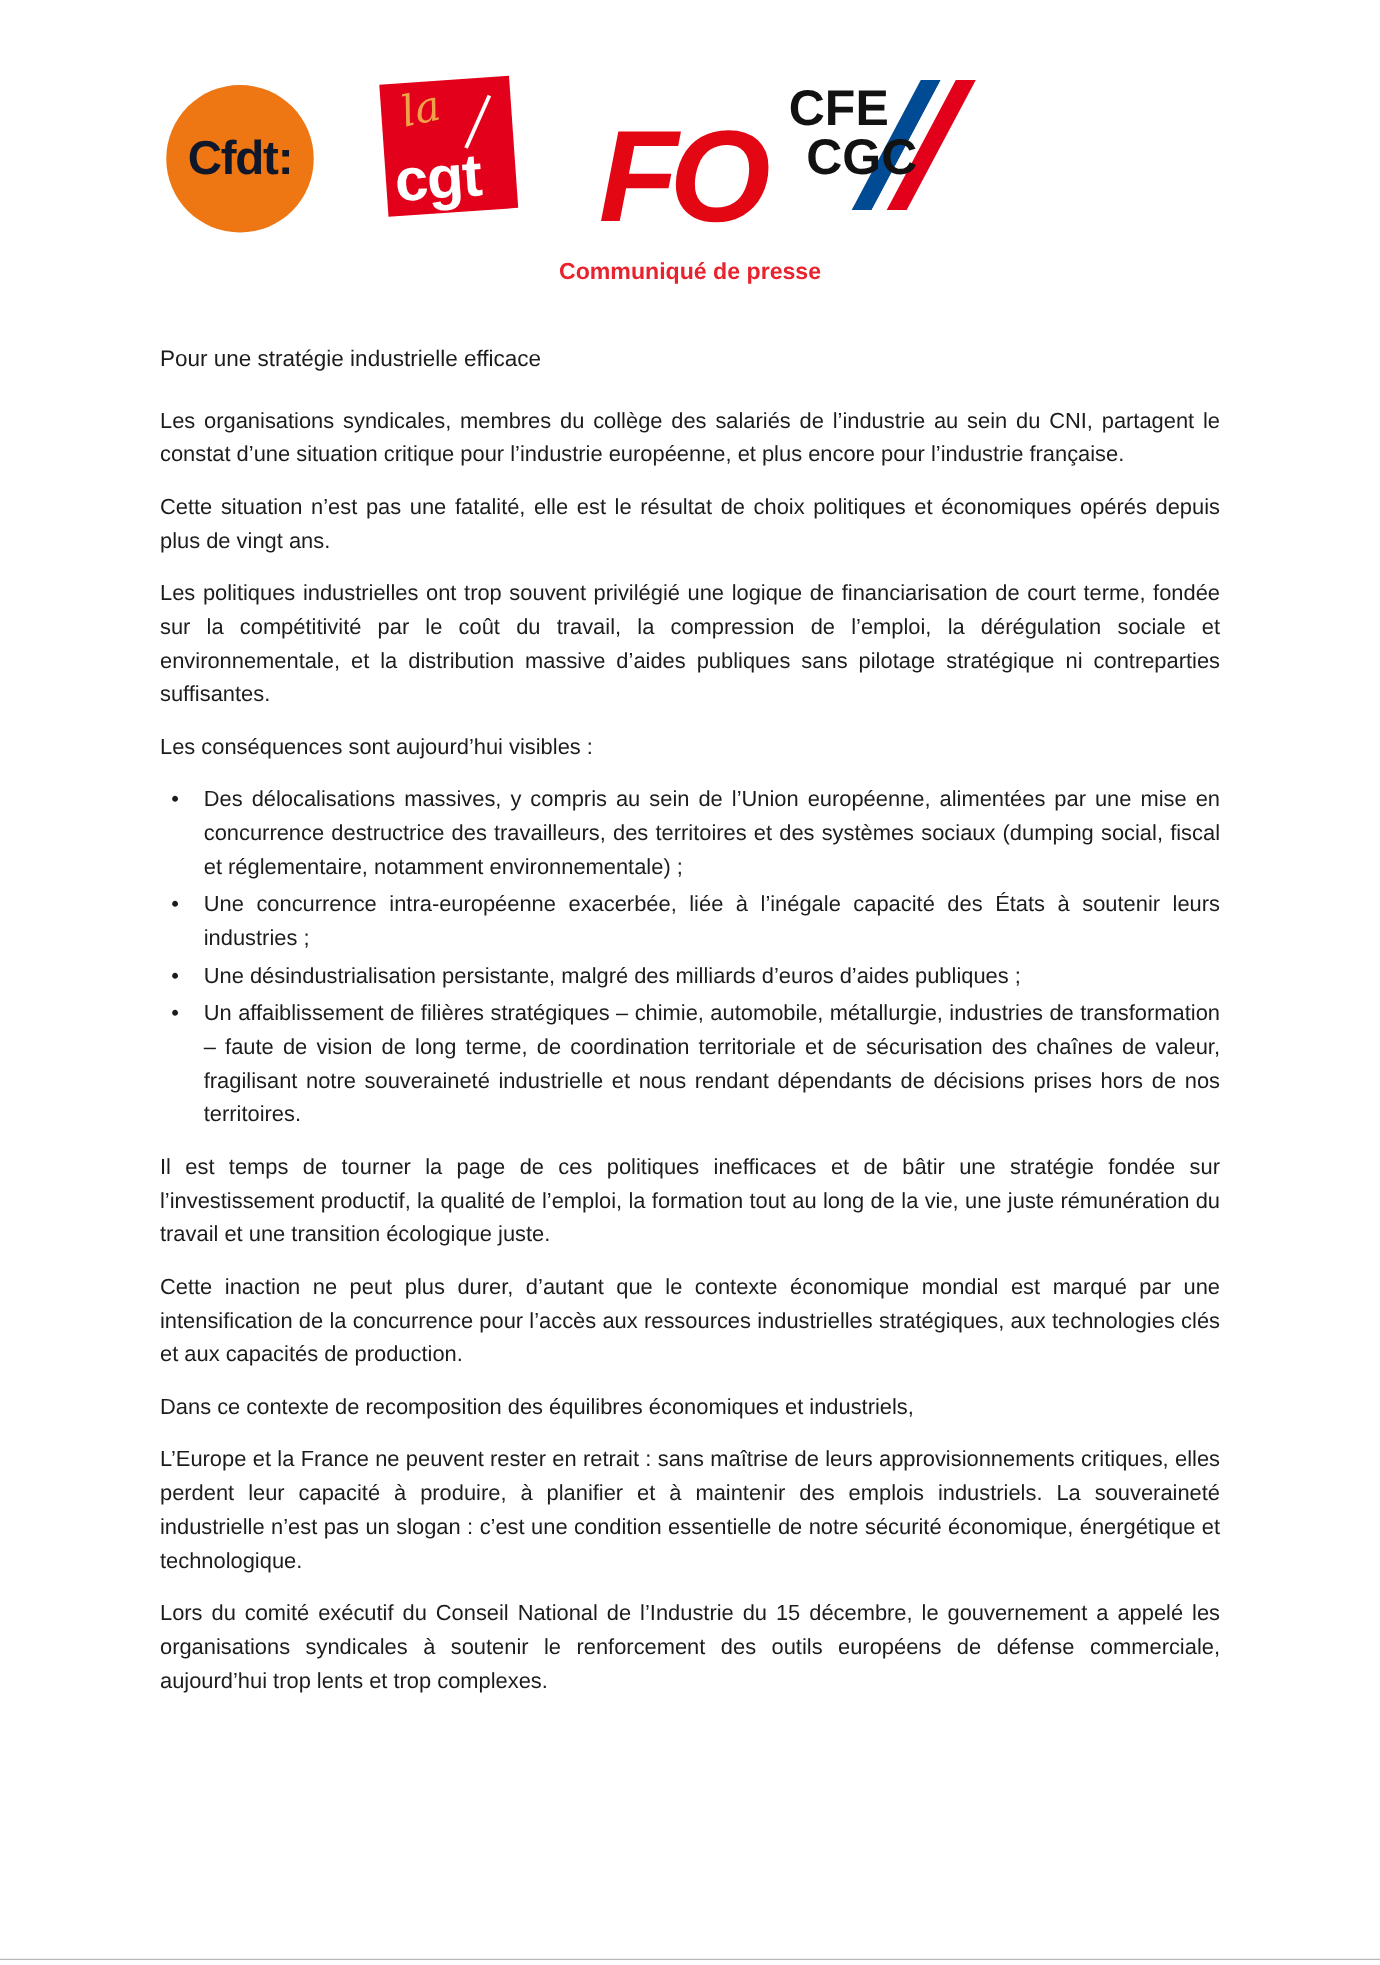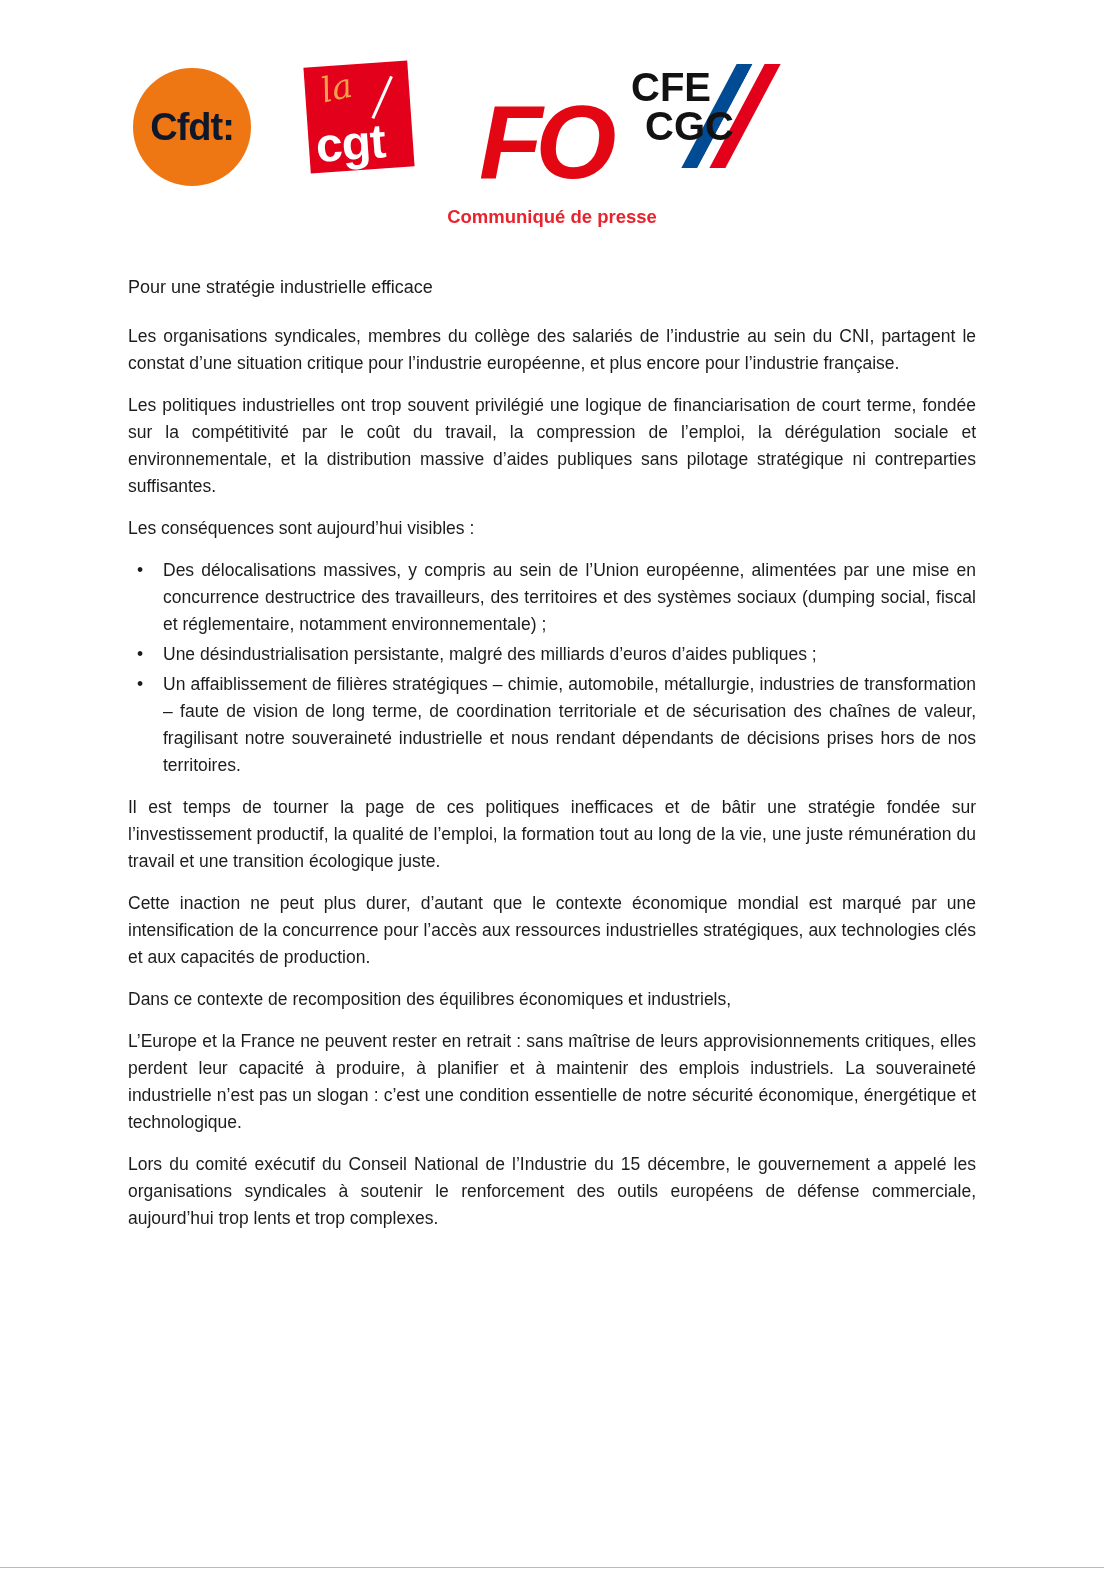--- a/index.html
+++ b/index.html
@@ -158,25 +158,27 @@
 
   </header>
 
   <div class="press-title">Communiqué de presse</div>
 
   <main class="content">
 
     <h2 class="heading">Pour une stratégie industrielle efficace</h2>
 
     <p class="para">Les organisations syndicales, membres du collège des salariés de l’industrie au sein du CNI, partagent le constat d’une situation critique pour l’industrie européenne, et plus encore pour l’industrie française.</p>
+    <p class="para">Cette situation n’est pas une fatalité, elle est le résultat de choix politiques et économiques opérés depuis plus de vingt ans.</p>
     <p class="para">Les politiques industrielles ont trop souvent privilégié une logique de financiarisation de court terme, fondée sur la compétitivité par le coût du travail, la compression de l’emploi, la dérégulation sociale et environnementale, et la distribution massive d’aides publiques sans pilotage stratégique ni contreparties suffisantes.</p>
     <p class="para">Les conséquences sont aujourd’hui visibles :</p>
 
     <ul class="bullets">
       <li><span>Des délocalisations massives, y compris au sein de l’Union européenne, alimentées par une mise en concurrence destructrice des travailleurs, des territoires et des systèmes sociaux (dumping social, fiscal et réglementaire, notamment environnementale) ;</span></li>
+      <li><span>Une concurrence intra-européenne exacerbée, liée à l’inégale capacité des États à soutenir leurs industries ;</span></li>
       <li><span>Une désindustrialisation persistante, malgré des milliards d’euros d’aides publiques ;</span></li>
       <li><span>Un affaiblissement de filières stratégiques – chimie, automobile, métallurgie, industries de transformation – faute de vision de long terme, de coordination territoriale et de sécurisation des chaînes de valeur, fragilisant notre souveraineté industrielle et nous rendant dépendants de décisions prises hors de nos territoires.</span></li>
     </ul>
 
     <p class="para">Il est temps de tourner la page de ces politiques inefficaces et de bâtir une stratégie fondée sur l’investissement productif, la qualité de l’emploi, la formation tout au long de la vie, une juste rémunération du travail et une transition écologique juste.</p>
     <p class="para">Cette inaction ne peut plus durer, d’autant que le contexte économique mondial est marqué par une intensification de la concurrence pour l’accès aux ressources industrielles stratégiques, aux technologies clés et aux capacités de production.</p>
     <p class="para">Dans ce contexte de recomposition des équilibres économiques et industriels,</p>
     <p class="para">L’Europe et la France ne peuvent rester en retrait : sans maîtrise de leurs approvisionnements critiques, elles perdent leur capacité à produire, à planifier et à maintenir des emplois industriels. La souveraineté industrielle n’est pas un slogan : c’est une condition essentielle de notre sécurité économique, énergétique et technologique.</p>
     <p class="para">Lors du comité exécutif du Conseil National de l’Industrie du 15 décembre, le gouvernement a appelé les organisations syndicales à soutenir le renforcement des outils européens de défense commerciale, aujourd’hui trop lents et trop complexes.</p>
 

